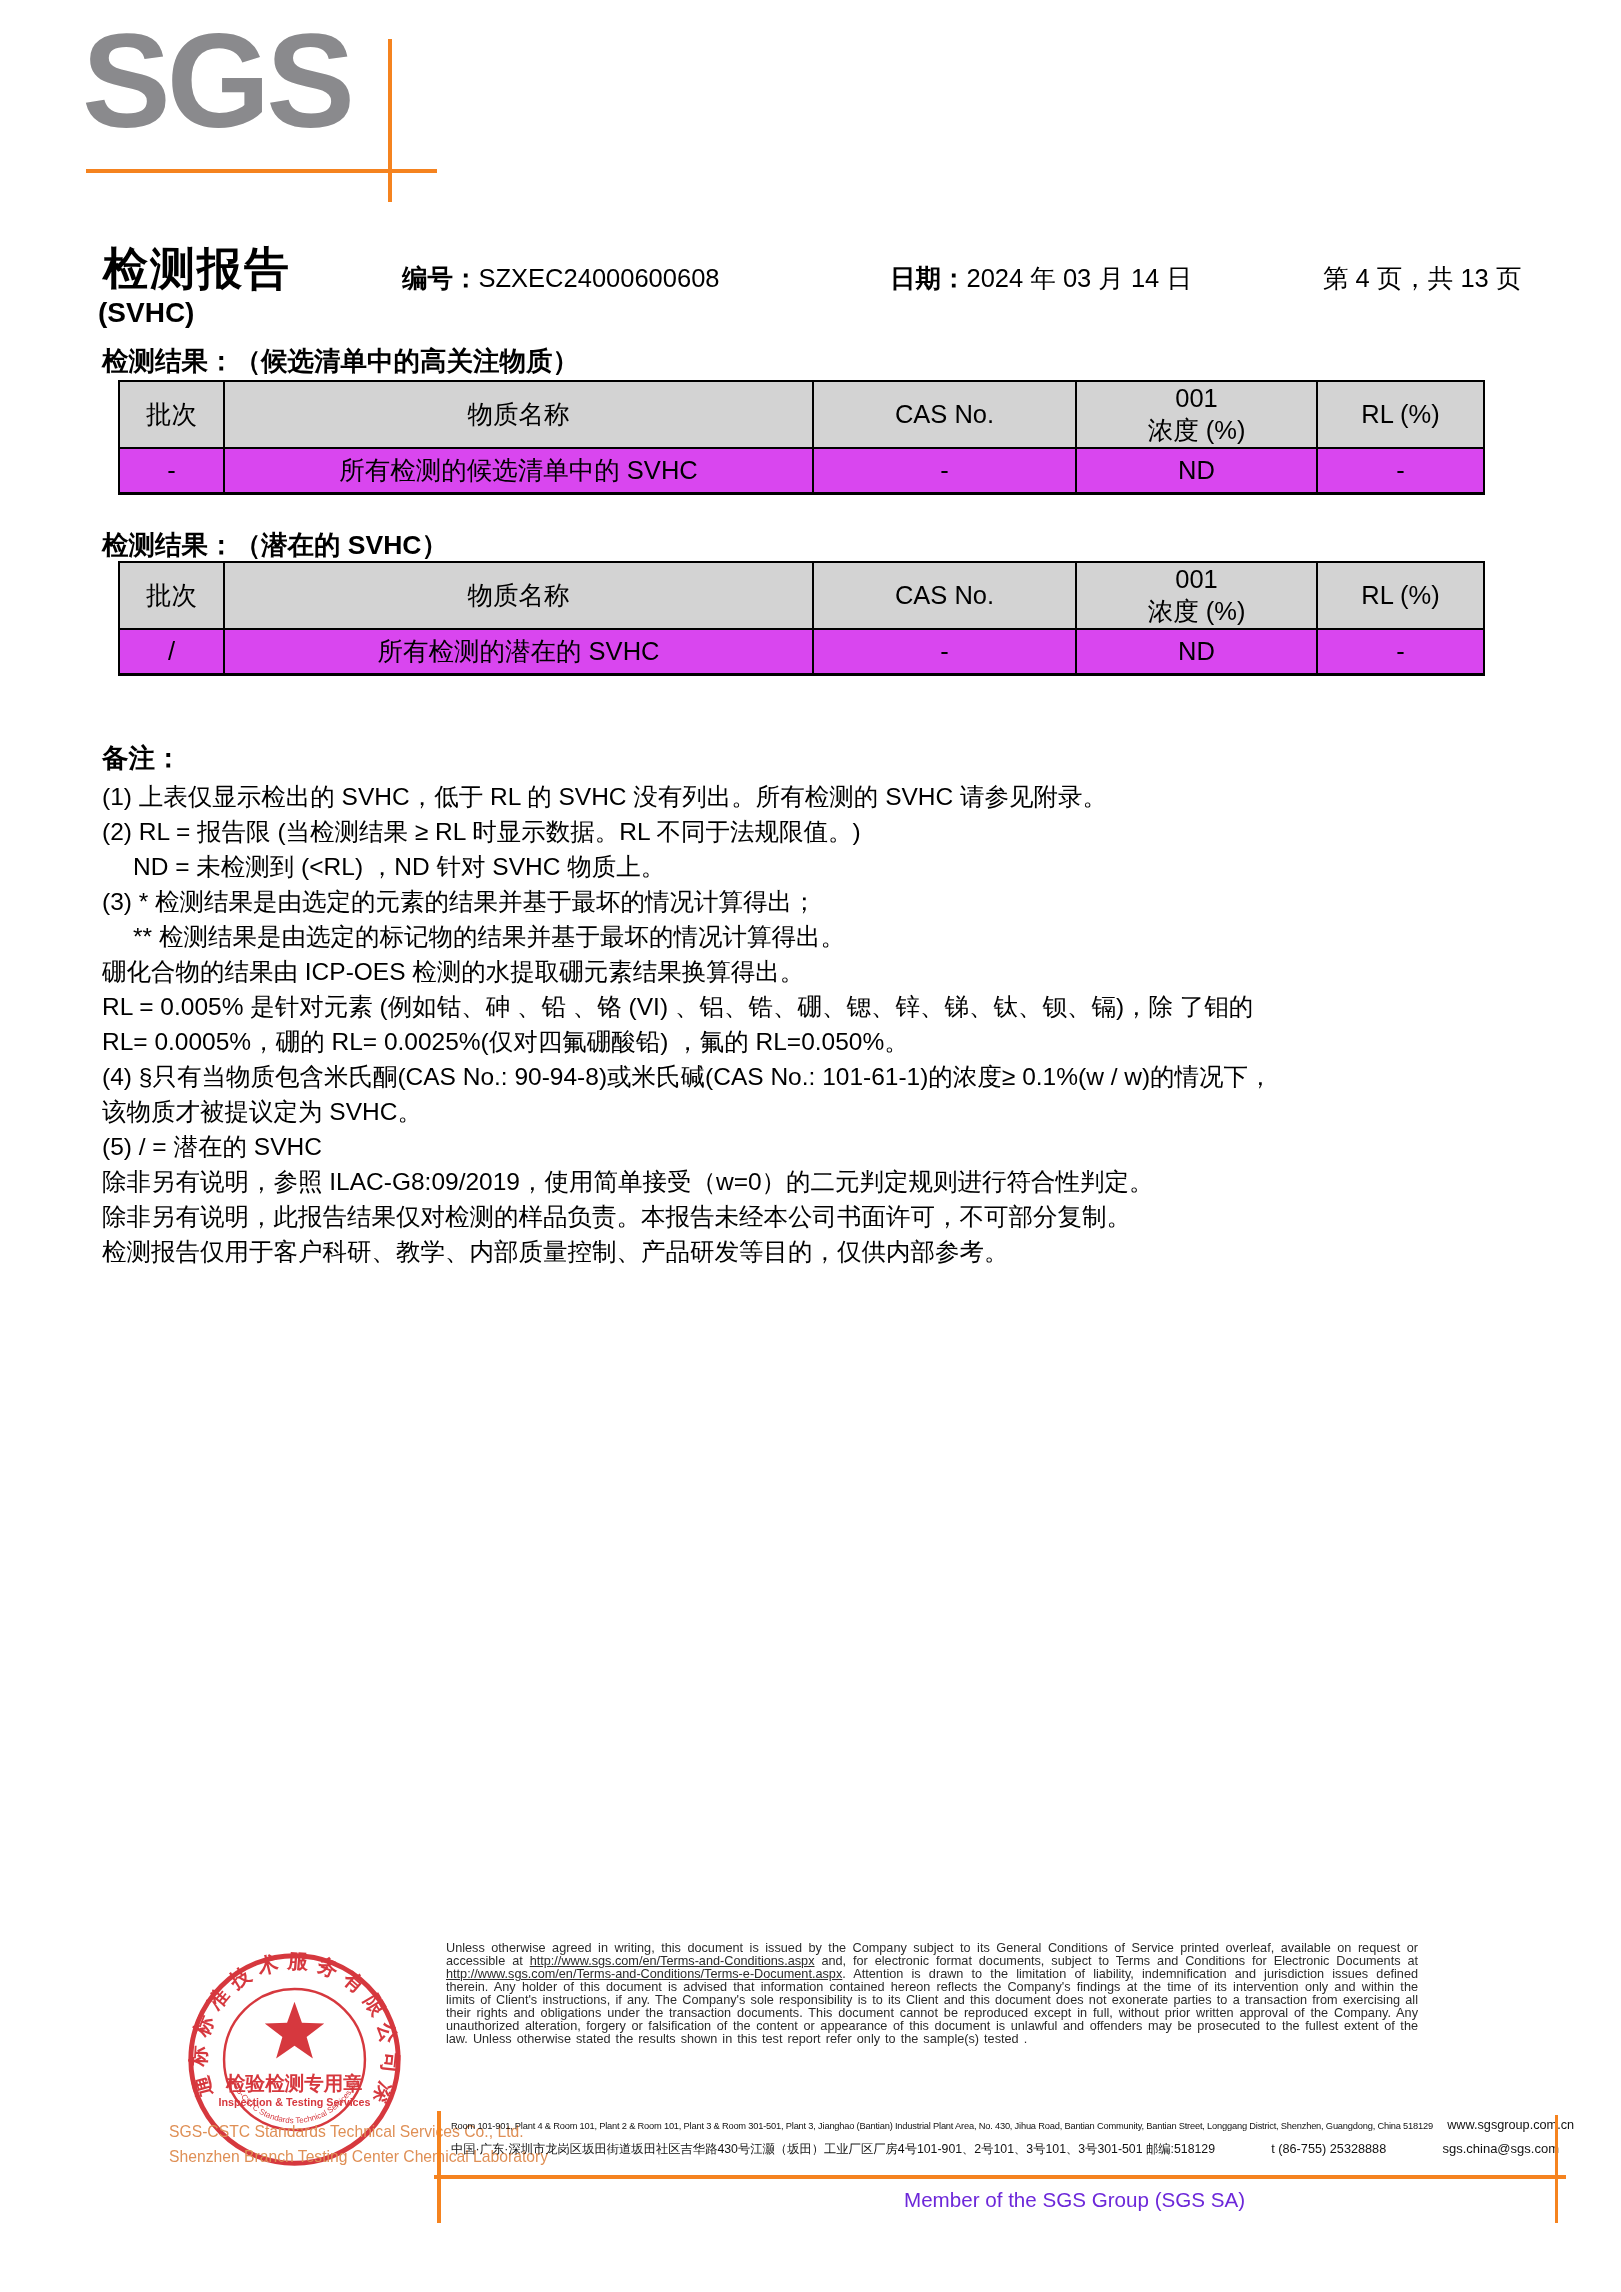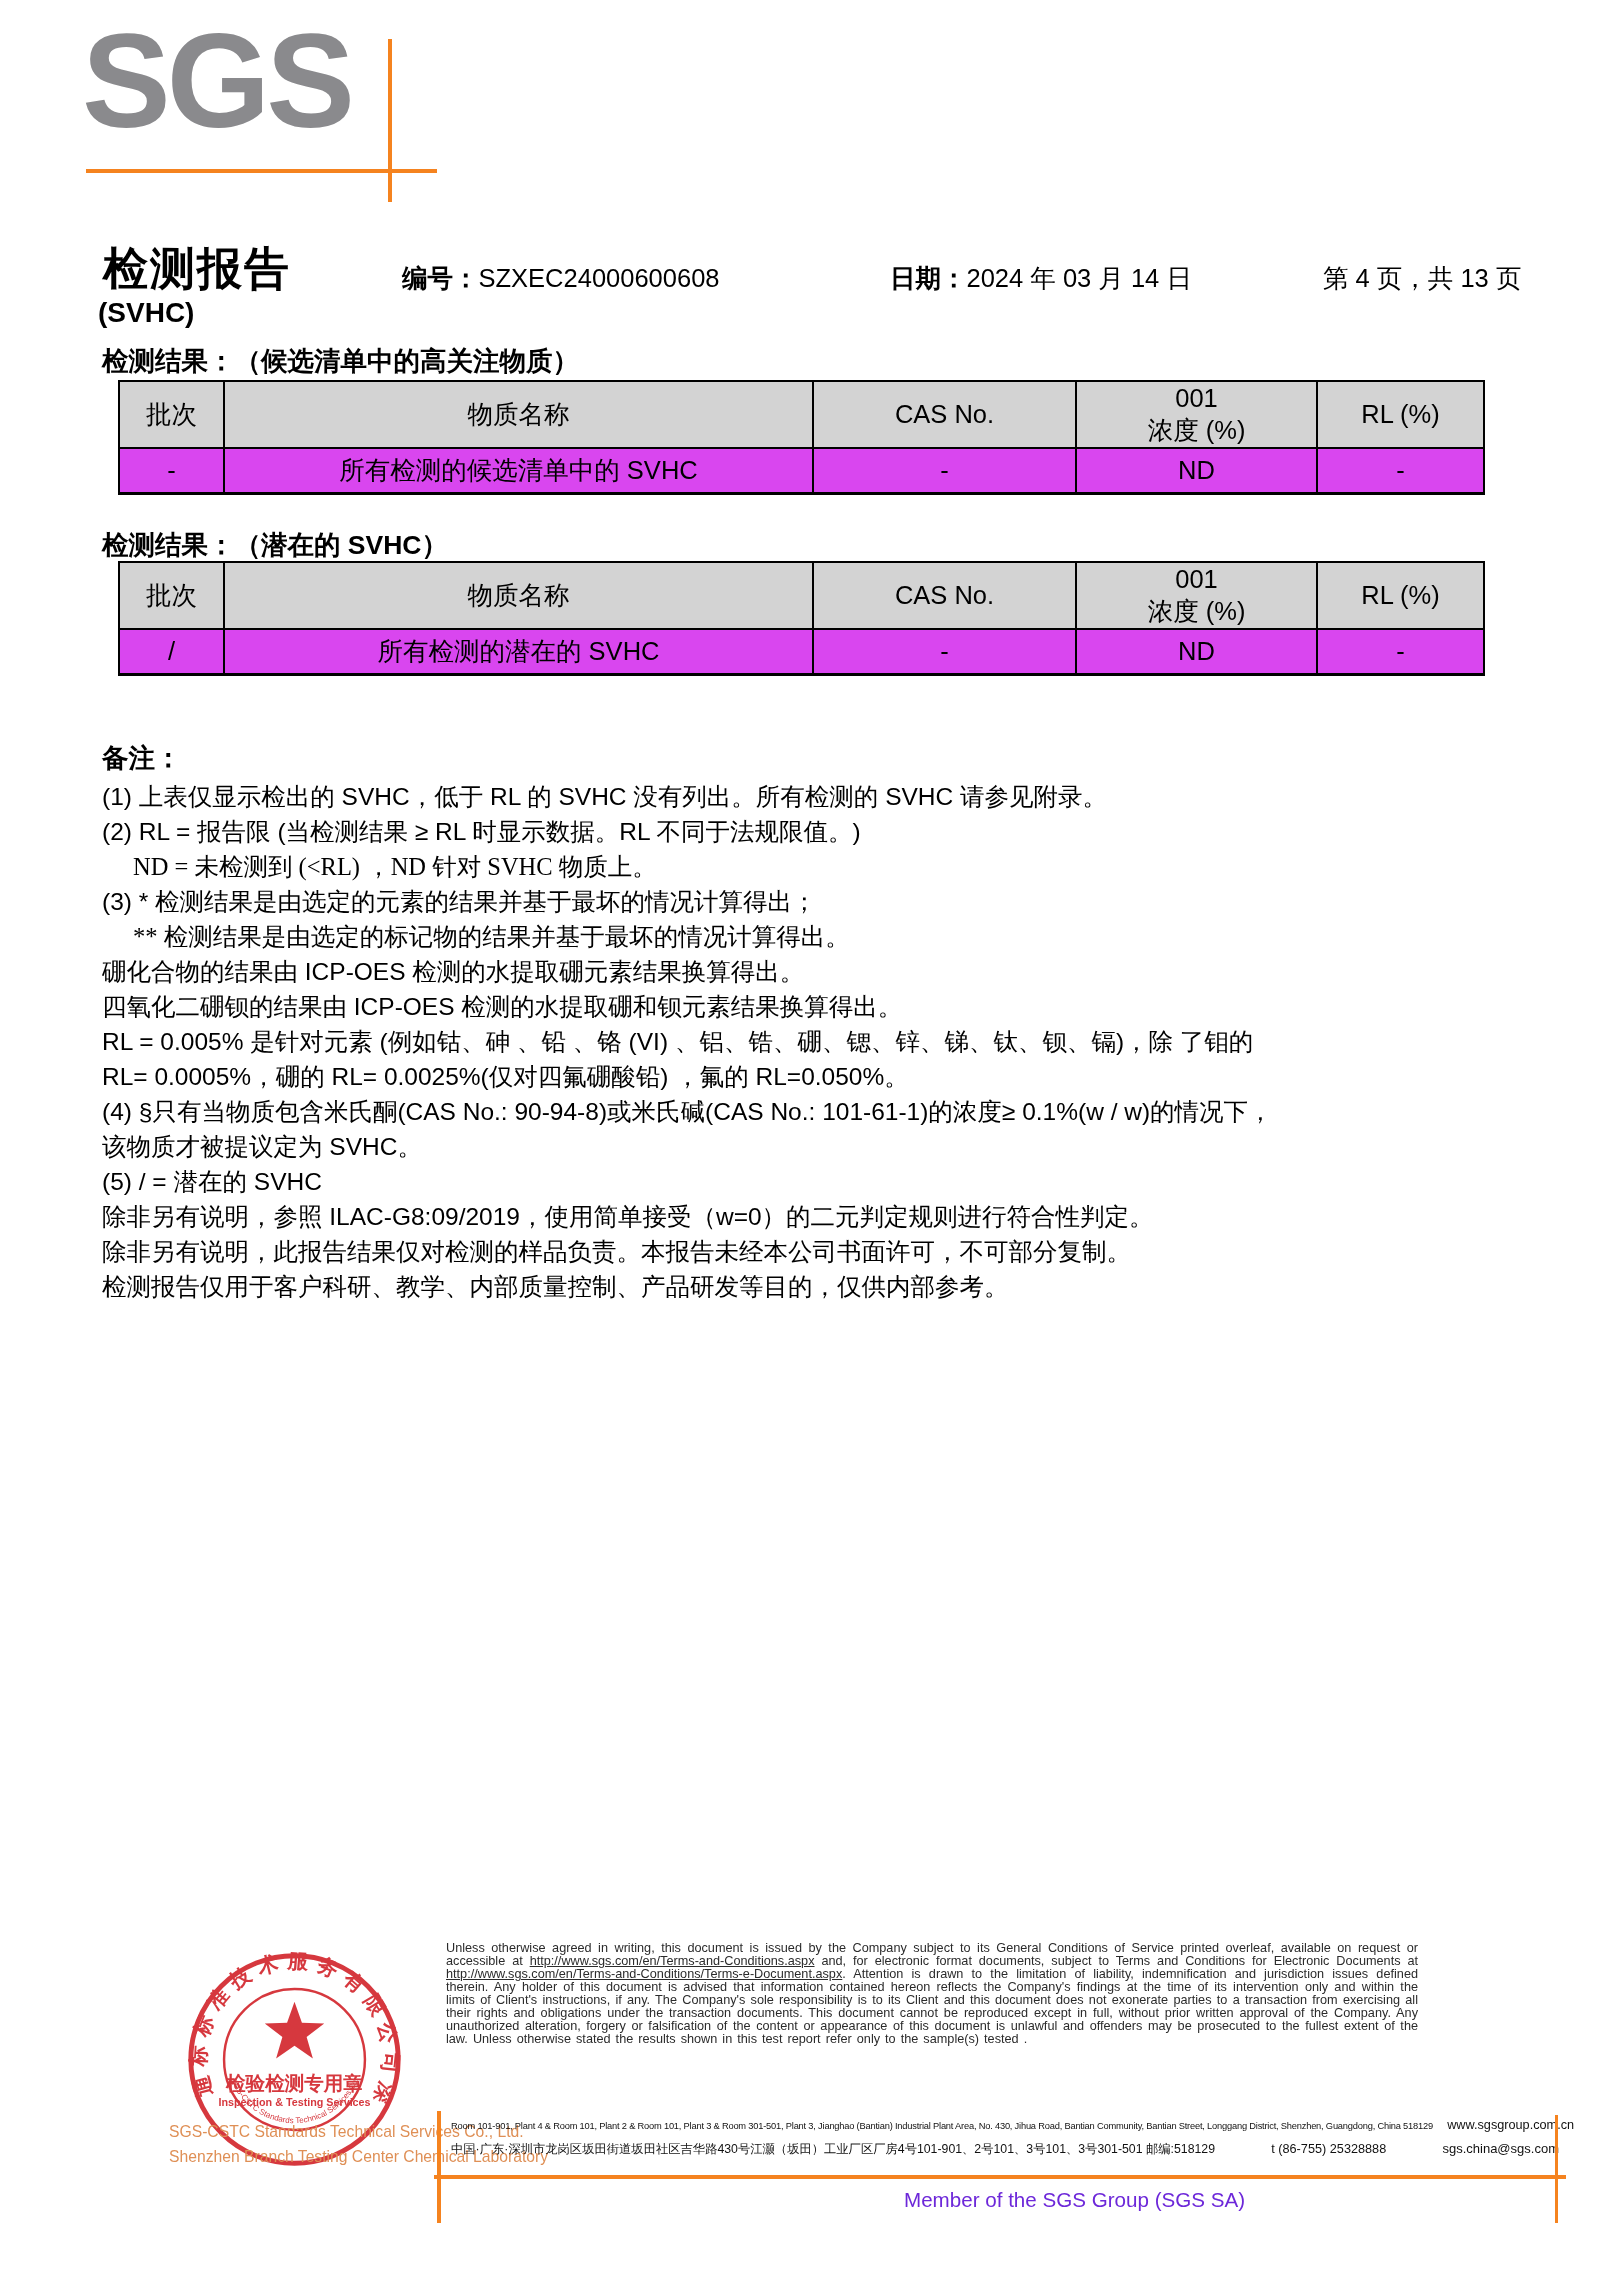--- a/index.html
+++ b/index.html
@@ -44,21 +44,21 @@
   .rtable { border:2.9px solid #000; border-bottom:3.9px solid #000; }
   .rtable th { border-bottom:2.9px solid #000; }
   .cw1 { width:105px; } .cw2 { width:589px; } .cw3 { width:263px; }
   .cw4 { width:241px; } .cw5 { width:167px; }
   .th-stack { line-height:1.25; }
 
   
   .notes-heading { left:102px; top:740px; font-size:26.5px; font-weight:bold; }
   .notes { left:102px; top:779px; width:1417px; }
   .note-line { font-size:24.5px; line-height:35px; white-space:nowrap; }
-  .note-line.indent { padding-left:31px;font-family:Liberation Serif, serif; }
+  .note-line.indent { padding-left:31px; }
 
   
   .stamp-svg { left:182px; top:1947px; }
   .company-tan { left:169px; color:#df8f55; font-size:15.7px; white-space:nowrap; }
   .company-tan.l1 { top:2123px; }
   .company-tan.l2 { top:2148px; }
 
   .legal {
     left:446px; top:1942px; width:972px; font-size:12.7px; line-height:13px;
     color:#2b2b2b; text-align:justify; word-spacing:1.5px;
@@ -147,21 +147,20 @@
     </table>
 
   <div class="abs notes-heading">备注：</div>
   <div class="abs notes">
     <div class="note-line">(1) 上表仅显示检出的 SVHC，低于 RL 的 SVHC 没有列出。所有检测的 SVHC 请参见附录。</div>
     <div class="note-line">(2) RL = 报告限 (当检测结果 ≥ RL 时显示数据。RL 不同于法规限值。)</div>
     <div class="note-line indent">ND = 未检测到 (&lt;RL) ，ND 针对 SVHC 物质上。</div>
     <div class="note-line">(3) * 检测结果是由选定的元素的结果并基于最坏的情况计算得出；</div>
     <div class="note-line indent">** 检测结果是由选定的标记物的结果并基于最坏的情况计算得出。</div>
     <div class="note-line">硼化合物的结果由 ICP-OES 检测的水提取硼元素结果换算得出。</div>
-    <div class="note-line">四氧化二硼钡的结果由 ICP-OES 检测的水提取硼和钡元素结果换算得出。</div>
     <div class="note-line">RL = 0.005% 是针对元素 (例如钴、砷 、铅 、铬 (VI) 、铝、锆、硼、锶、锌、锑、钛、钡、镉)，除 了钼的</div>
     <div class="note-line">RL= 0.0005%，硼的 RL= 0.0025%(仅对四氟硼酸铅) ，氟的 RL=0.050%。</div>
     <div class="note-line">(4) §只有当物质包含米氏酮(CAS No.: 90-94-8)或米氏碱(CAS No.: 101-61-1)的浓度≥ 0.1%(w / w)的情况下，</div>
     <div class="note-line">该物质才被提议定为 SVHC。</div>
     <div class="note-line">(5) / = 潜在的 SVHC</div>
     <div class="note-line">除非另有说明，参照 ILAC-G8:09/2019，使用简单接受（w=0）的二元判定规则进行符合性判定。</div>
     <div class="note-line">除非另有说明，此报告结果仅对检测的样品负责。本报告未经本公司书面许可，不可部分复制。</div>
     <div class="note-line">检测报告仅用于客户科研、教学、内部质量控制、产品研发等目的，仅供内部参考。</div>
   </div>
 

